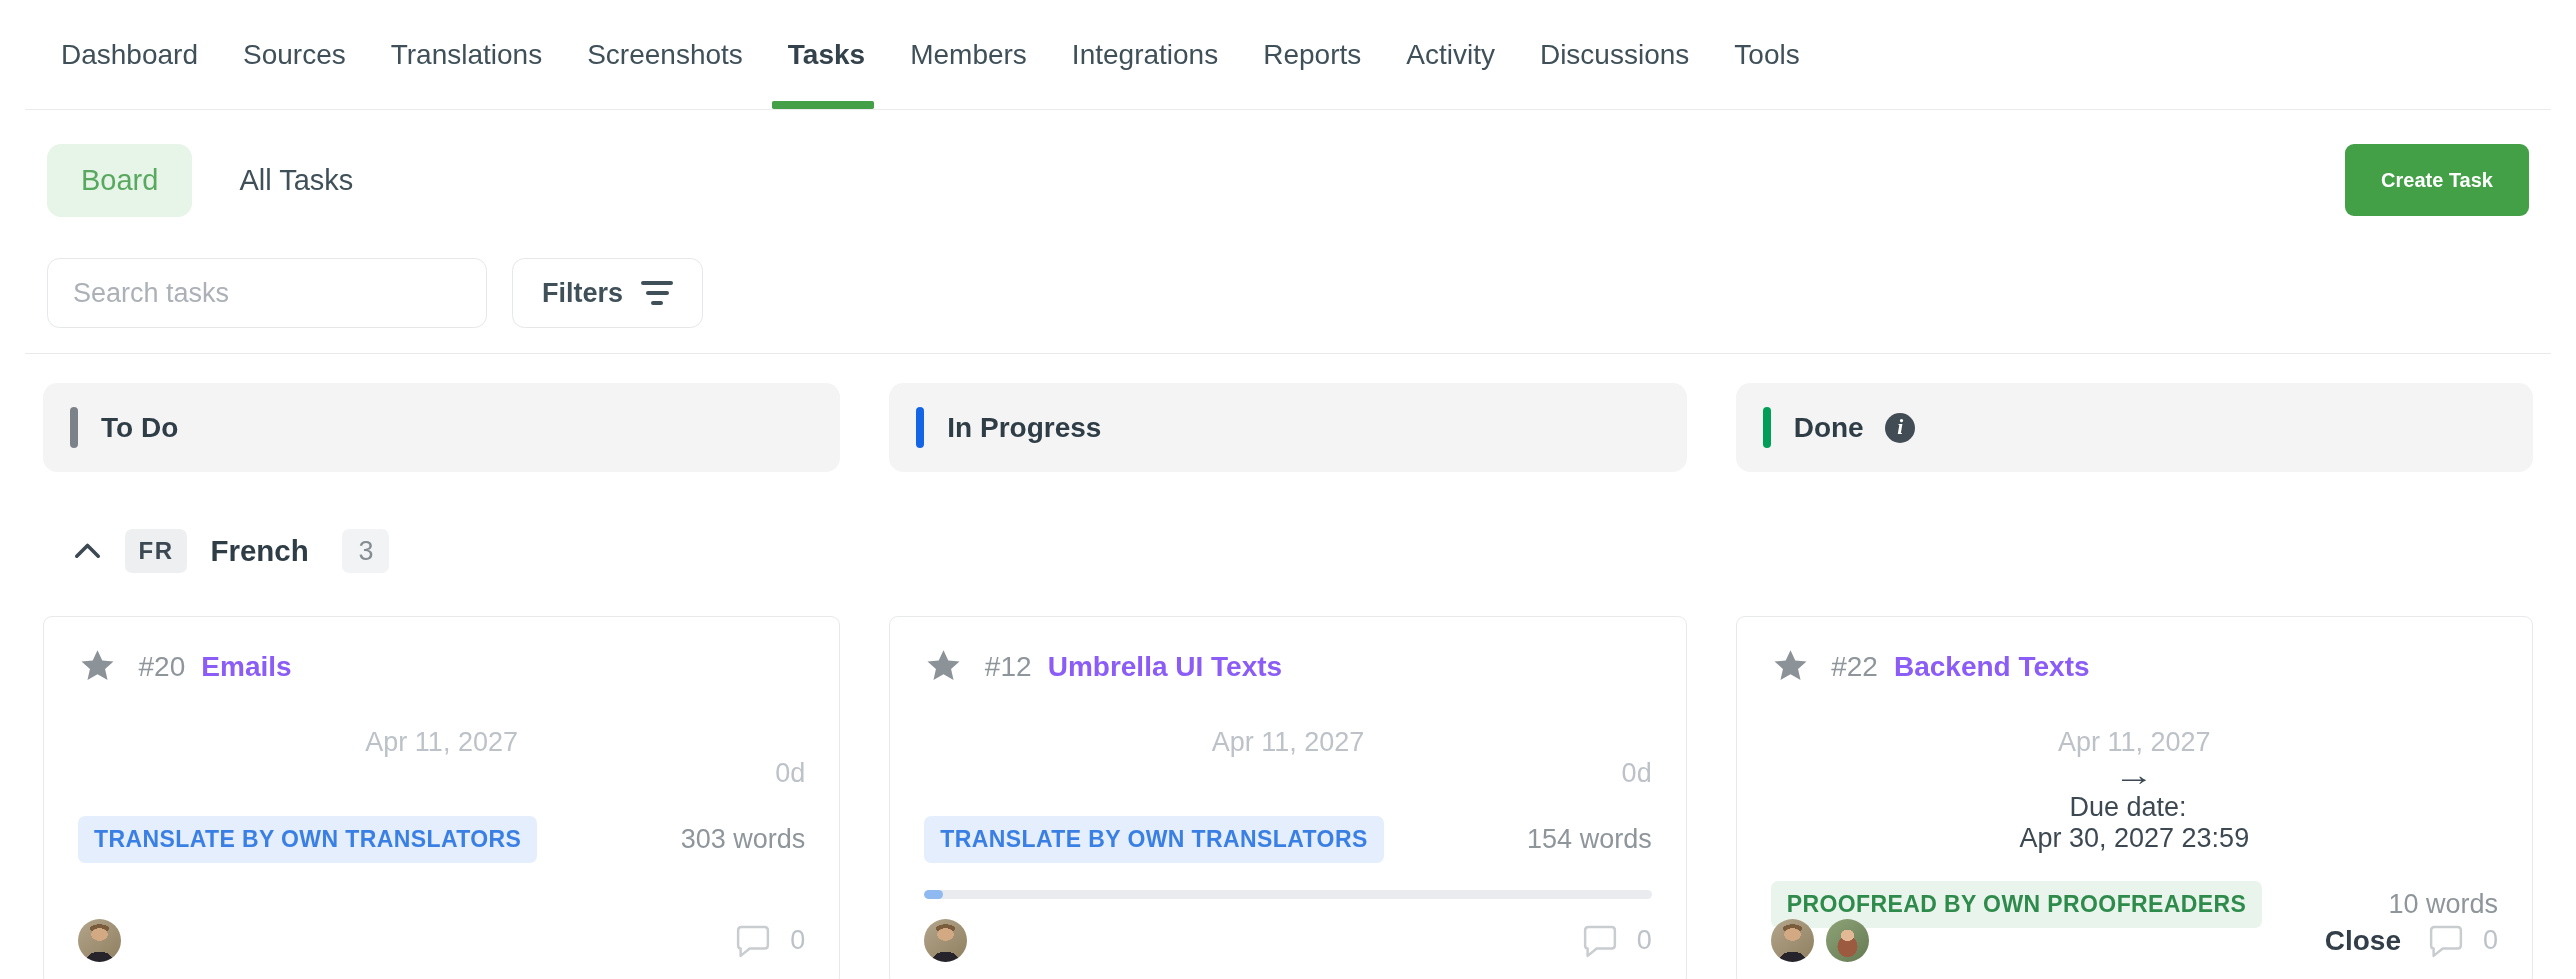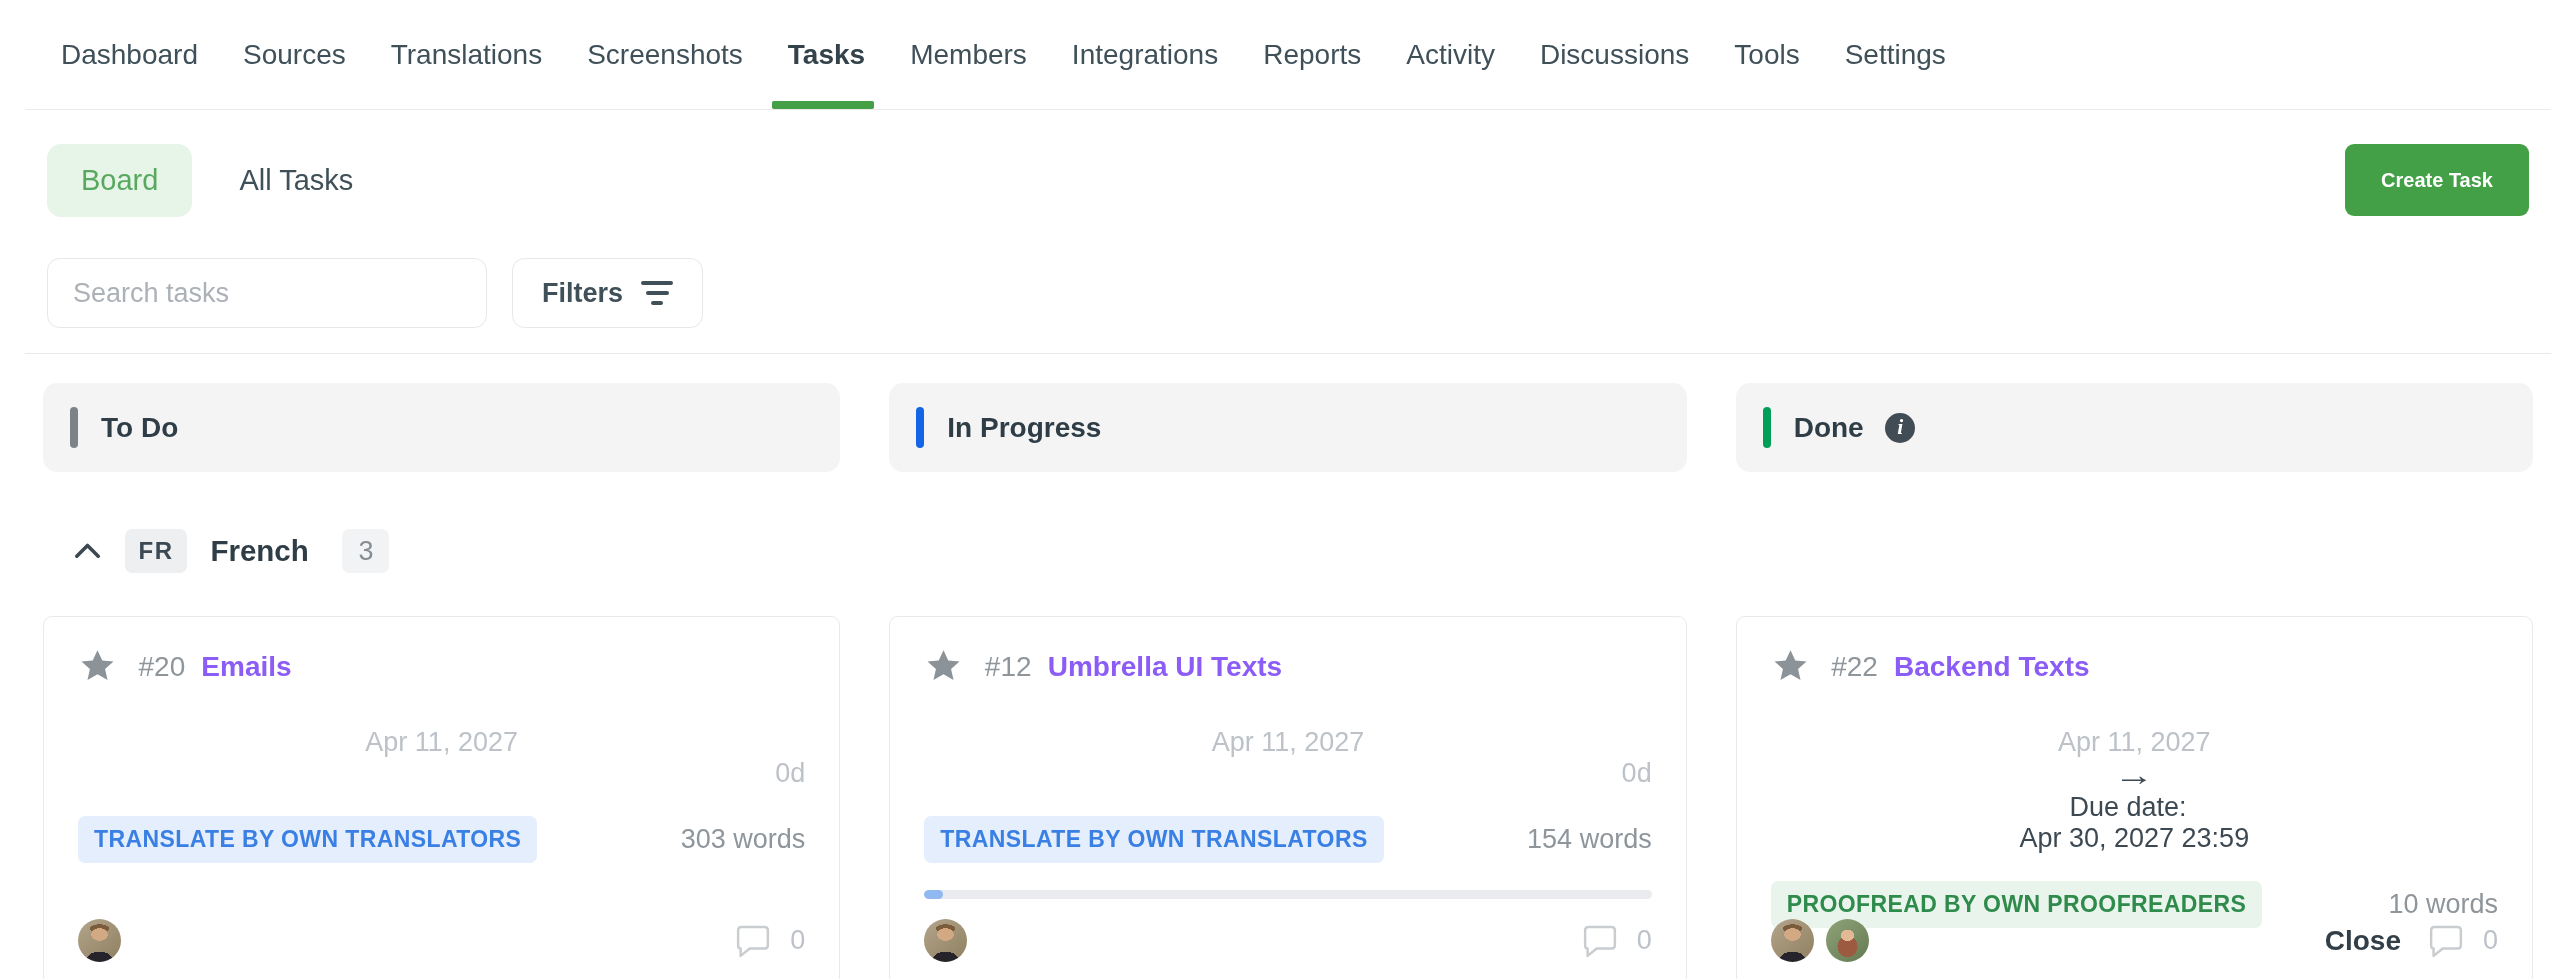--- a/index.html
+++ b/index.html
@@ -104,21 +104,20 @@
   <div class="nav-item">Sources</div>
   <div class="nav-item">Translations</div>
   <div class="nav-item">Screenshots</div>
   <div class="nav-item active">Tasks</div>
   <div class="nav-item">Members</div>
   <div class="nav-item">Integrations</div>
   <div class="nav-item">Reports</div>
   <div class="nav-item">Activity</div>
   <div class="nav-item">Discussions</div>
   <div class="nav-item">Tools</div>
-  <div class="nav-item">Settings</div>
 </nav>
 <div class="nav-border"></div>
 
 <div class="view-row">
   <div class="tab-board">Board</div>
   <div class="tab-all">All Tasks</div>
   <button class="btn-create">Create Task</button>
 </div>
 
 <div class="search-row">

